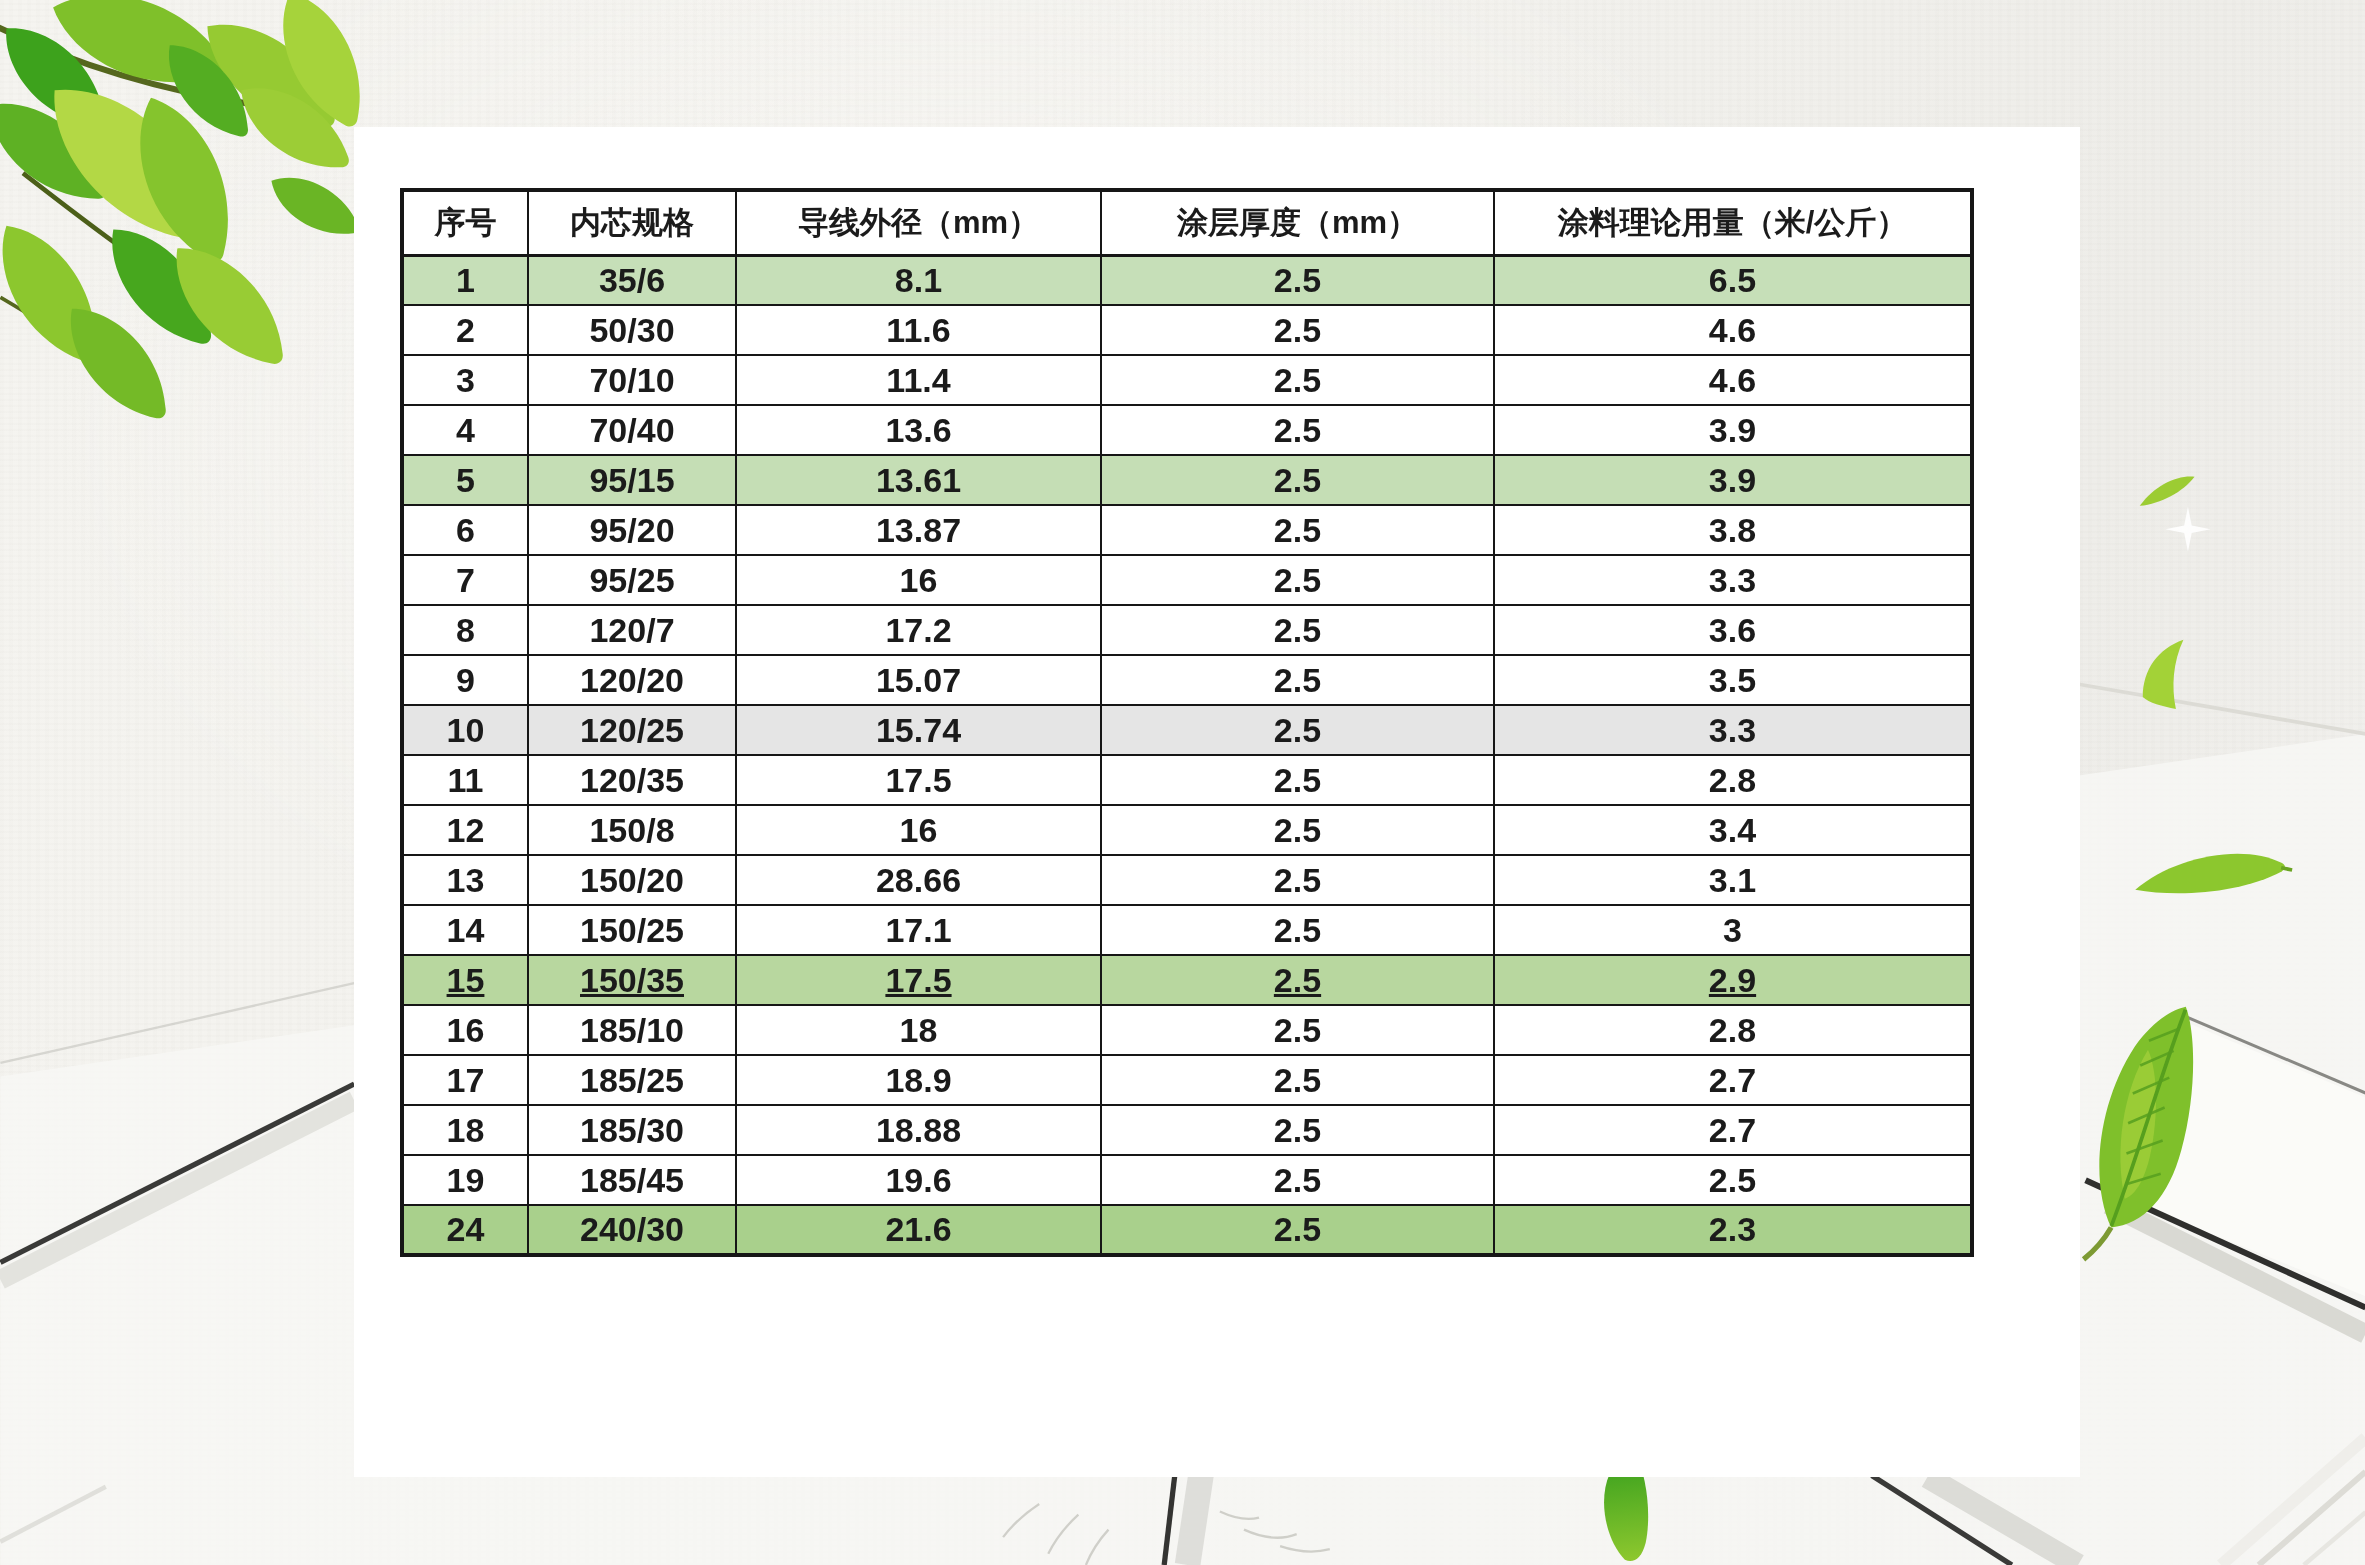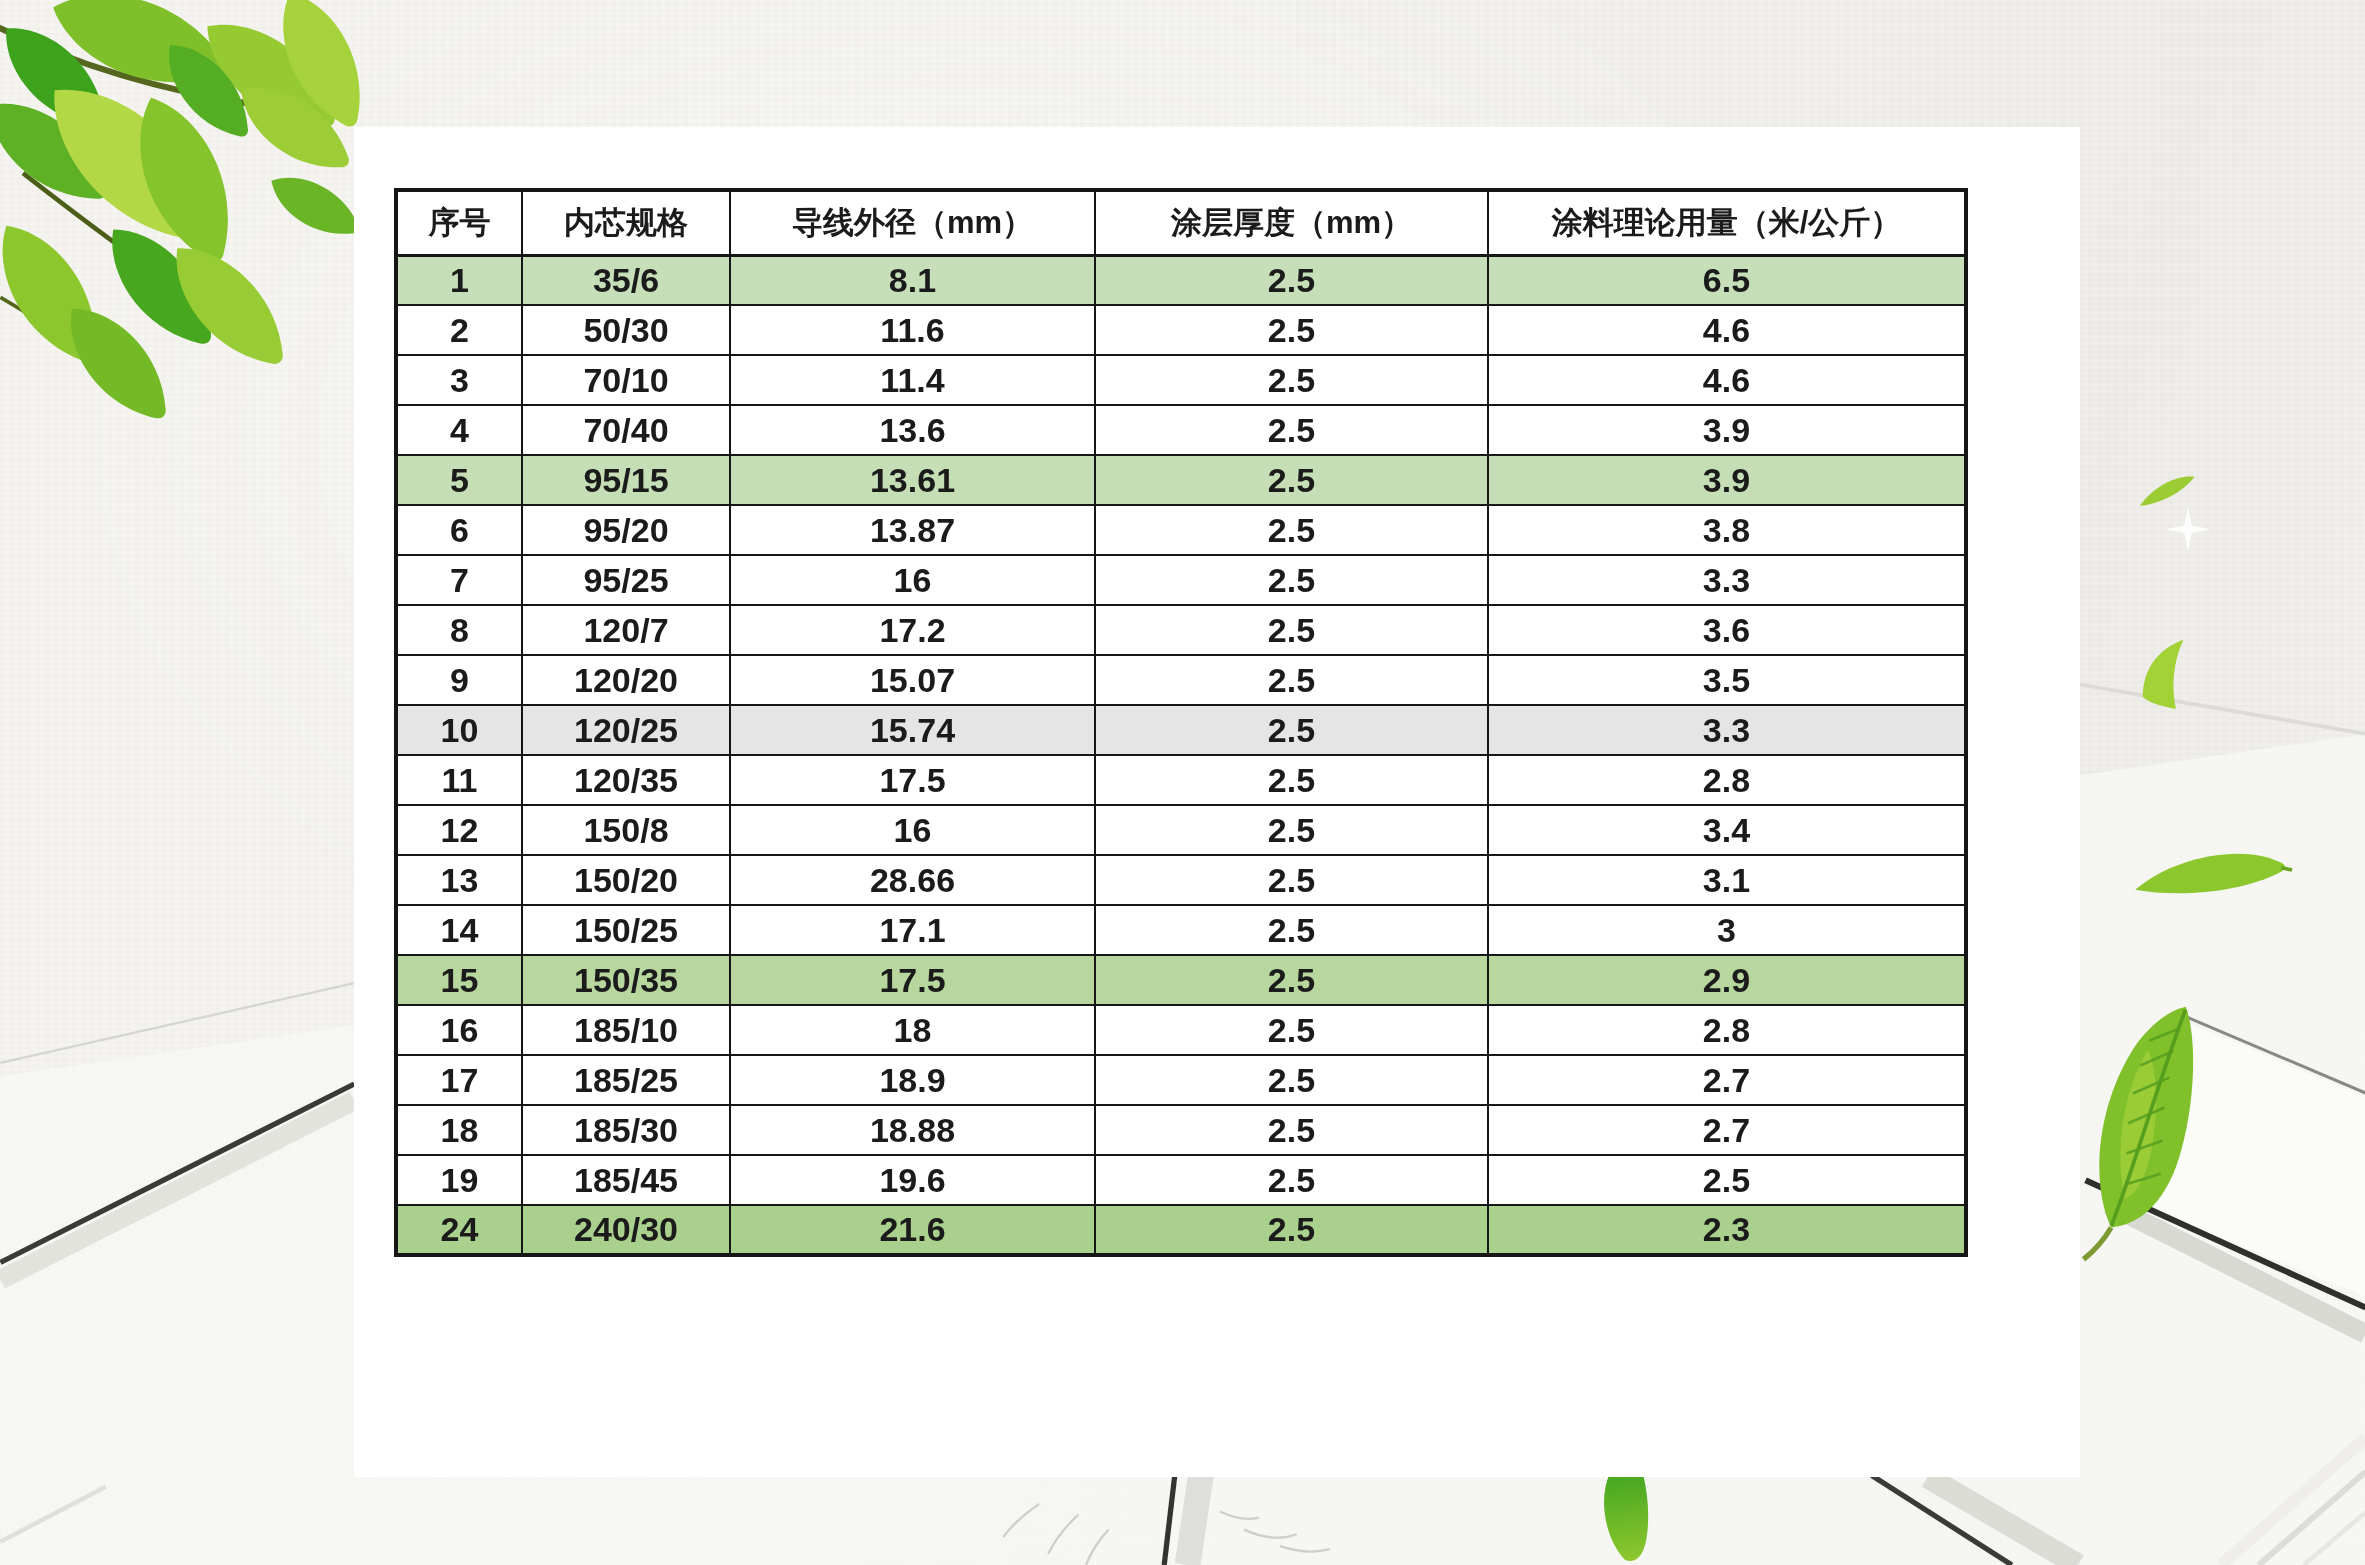--- a/index.html
+++ b/index.html
@@ -18,21 +18,21 @@
       repeating-linear-gradient(0deg, rgba(80,75,60,0.016) 0 2.3px, transparent 2.3px 6px),
       repeating-linear-gradient(90deg, rgba(80,75,60,0.013) 0 3.8px, transparent 3.8px 9px);
   }
   .decor { position: absolute; left: 0; top: 0; width: 2366px; height: 1565px; z-index: 2; }
   .card {
     position: absolute; left: 354px; top: 127px;
     width: 1726px; height: 1350px;
     background: #ffffff; z-index: 3;
   }
   table.spec-table {
-    position: absolute; left: 40px; top: 61px;
+    position: absolute; left: 46px; top: 61px;
     width: 1570px;
     border-collapse: collapse; table-layout: fixed;
     color: #1b1b1b;
     border: 4.5px solid #161616;
   }
   .spec-table th, .spec-table td {
     border: 2.3px solid #161616;
     text-align: center; vertical-align: middle;
     padding: 0; overflow: hidden; white-space: nowrap;
   }
@@ -231,21 +231,21 @@
           <td>2.5</td>
           <td>3.1</td>
         </tr>
         <tr>
           <td>14</td>
           <td>150/25</td>
           <td>17.1</td>
           <td>2.5</td>
           <td>3</td>
         </tr>
-        <tr style="background-color: rgb(184, 215, 159);">
+        <tr style="background-color: rgb(184, 215, 159); text-decoration: underline;">
           <td>15</td>
           <td>150/35</td>
           <td>17.5</td>
           <td>2.5</td>
           <td>2.9</td>
         </tr>
         <tr>
           <td>16</td>
           <td>185/10</td>
           <td>18</td>

